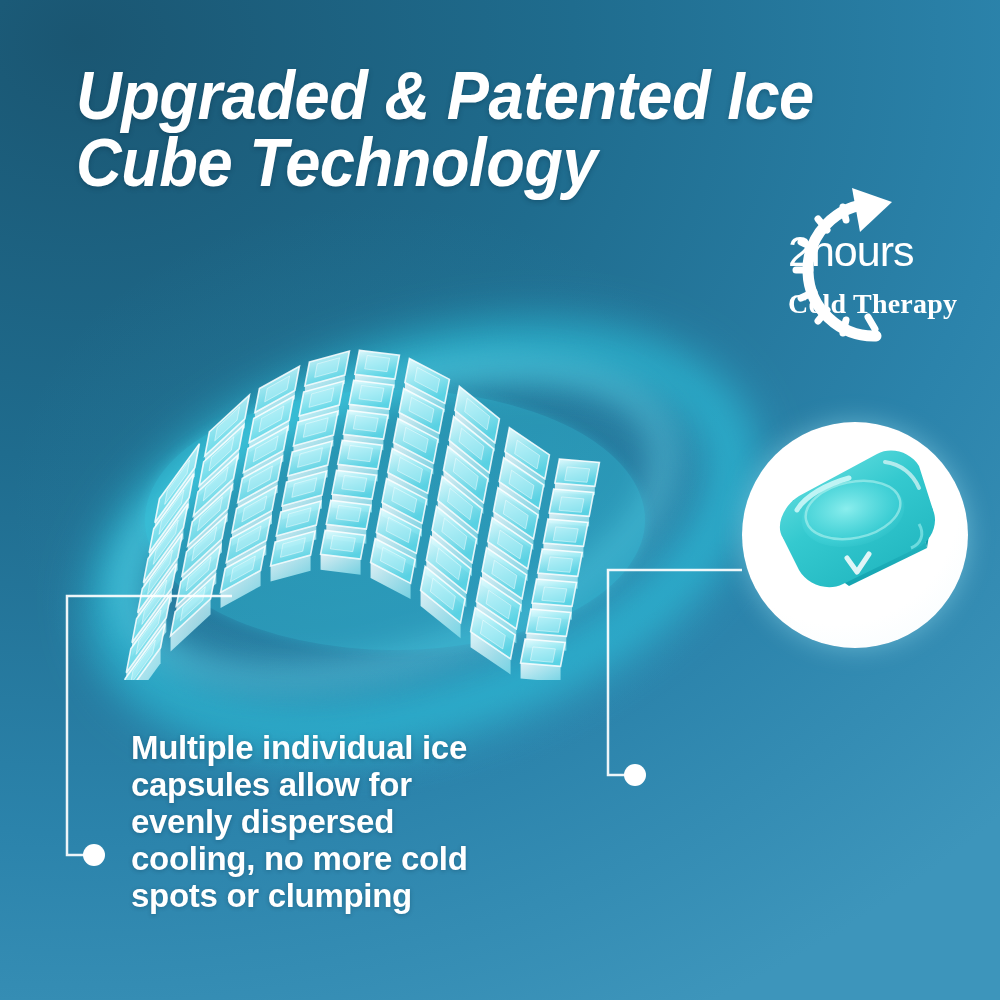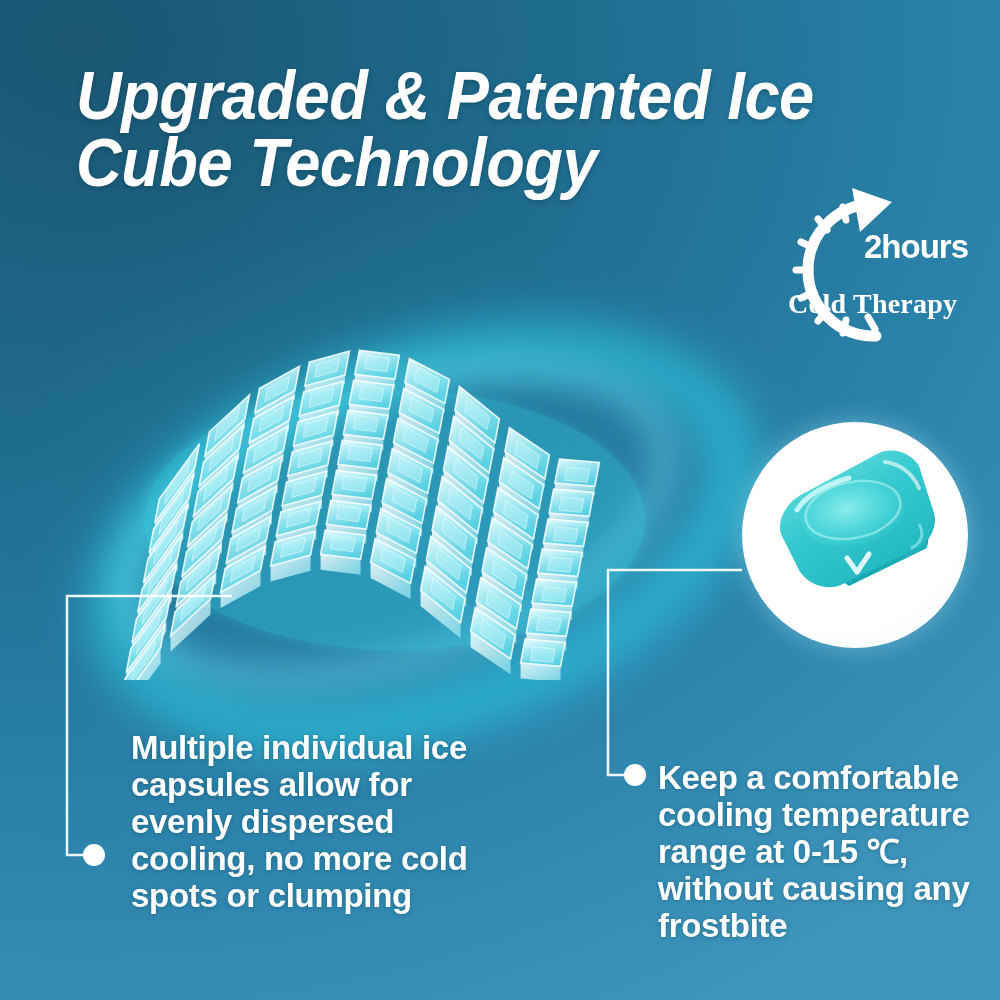--- a/index.html
+++ b/index.html
@@ -52,25 +52,25 @@
     left:726px; top:186px;
     width:244px; height:178px;
   }
   .clock-badge svg { position:absolute; left:0; top:0; }
   .clock-hours {
     position:absolute;
     left:62px; top:44px;
     width:180px;
     color:#ffffff;
     font-family:"Liberation Sans", sans-serif;
-    font-weight:bold;
-    font-size:33px;
+    font-weight:normal;
+    font-size:43px;
     line-height:1;
     letter-spacing:-1px;
-    text-align:right;
+    text-align:left;
   }
   .clock-sub {
     position:absolute;
     left:62px; top:104px;
     width:182px;
     color:#ffffff;
     font-family:"Liberation Serif", serif;
     font-weight:bold;
     font-size:28px;
     line-height:1;
@@ -453,19 +453,14 @@
 
     <path d="M 742,570 L 608,570 L 608,775 L 628,775" fill="none" stroke="#ffffff" stroke-width="2.5" opacity="0.92"></path>
     <circle cx="635" cy="775" r="11" fill="#ffffff"></circle>
   </svg>
 
   <div class="caption caption-left">Multiple individual ice
 capsules allow for
 evenly dispersed
 cooling, no more cold
 spots or clumping</div>
-  <div class="caption caption-right">Keep a comfortable
-cooling temperature
-range at 0-15 ℃,
-without causing any
-frostbite</div>
 
 </div>
 
 </body></html>

